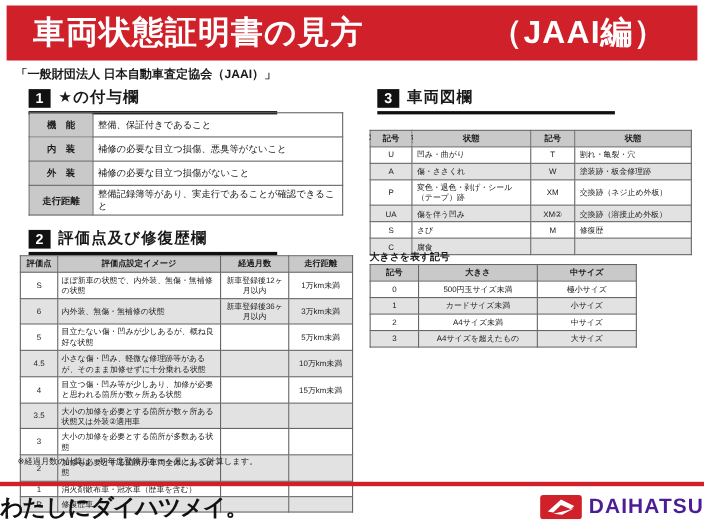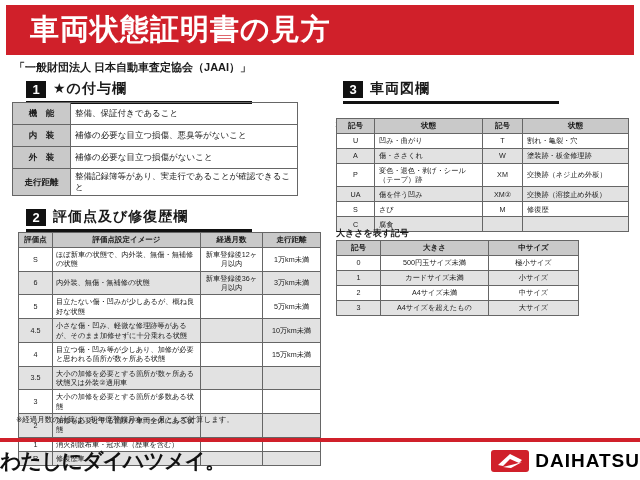--- a/index.html
+++ b/index.html
@@ -24,21 +24,21 @@
 
   
   table { border-collapse:collapse; table-layout:fixed; }
   th, td { border:1px solid #666; padding:2px 4px; font-size:8px; line-height:1.3;
            overflow:hidden; }
   th { background:#c9c9c9; font-weight:bold; text-align:center; }
   .c { text-align:center; }
   .lab { background:#c9c9c9; text-align:center; font-weight:bold; }
 
   
-  .t1 { position:absolute; left:12px; top:102px; width:286px; }
+  .t1 { position:absolute; left:26px; top:102px; width:286px; }
   .t1 td { height:22px; vertical-align:middle; font-size:8.5px; }
 
   
   .t2 { position:absolute; left:18px; top:232px; width:302px;padding-left:42px; }
   .t2 th { height:15px; font-size:7.5px; }
   .t2 td { font-size:7.2px; padding:2px 3px; }
   .t2 tbody tr:nth-child(even) td { background:#e2e2e2; }
 
   
   .t3 { position:absolute; left:336px; top:118px; width:292px; }
@@ -53,29 +53,30 @@
 
   
   .notes { position:absolute; left:16px; top:415px; font-size:7.5px; line-height:1.45; }
 
   
   .red-rule { position:absolute; left:0; top:438px; width:640px; height:4px; background:#d0202a; }
   .footer { position:absolute; left:0; top:446px; width:640px; height:30px;
             display:flex; align-items:center; justify-content:space-between; gap:18px; }
   .slogan { font-size:21px; font-weight:bold; letter-spacing:-1px; color:#111; }
   .brand-wrap { display:flex; align-items:center; gap:6px; }
-  .brand-text { color:#000000; font-weight:bold; font-size:19px; letter-spacing:1px; }
+  .brand-text { color:#4c1d95; font-weight:bold; font-size:19px; letter-spacing:1px; }
 </style>
 </head>
 <body>
 
 <div class="page">
 
   <div class="band">
     <span class="band-title">車両状態証明書の見方</span>
+    <span class="band-edition">（JAAI編）</span>
   </div>
   <div class="org-line">「一般財団法人 日本自動車査定協会（JAAI）」</div>
 
   <div class="sec-head" style="left:26px; top:80px; width:226px;">
     <span class="sec-num">1</span>
     <span class="sec-title">★の付与欄</span>
   </div>
   <table class="t1">
     <colgroup>
         <col style="width:58px">

